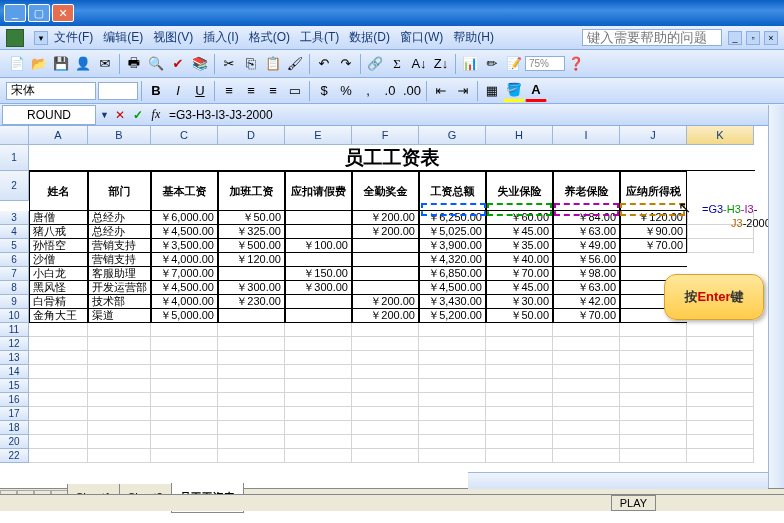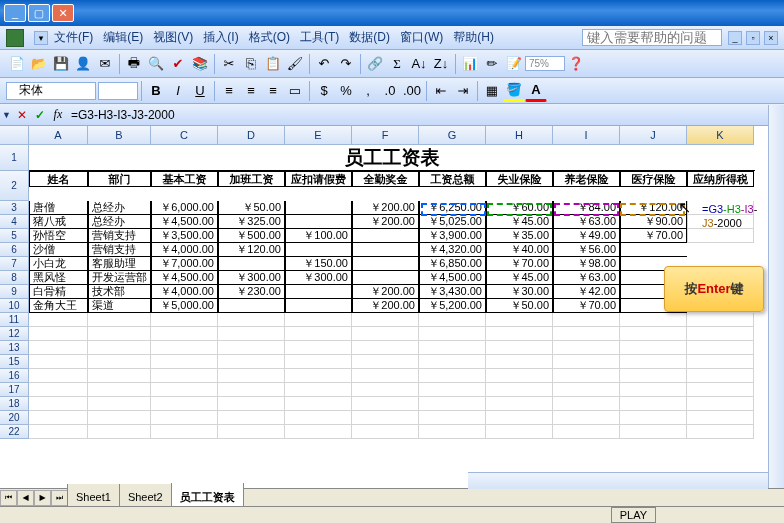--- a/index.html
+++ b/index.html
@@ -13,21 +13,21 @@
 .logo{width:18px;height:18px;background:#3a7d3a;border:1px solid #2a5d2a;margin-right:6px;}
 .miniclose{width:14px;height:14px;background:#c0d8f8;border:1px solid #8caee0;font-size:9px;text-align:center;line-height:12px;margin-left:2px;}
 .menuitem{padding:2px 4px;color:#143a78;cursor:pointer;font-size:12px;}
 .helpbox{margin-left:auto;border:1px solid #8caee0;background:#fff;padding:1px 4px;color:#a21caf;width:140px;height:17px;}
 .menubar .btns{display:flex;gap:2px;margin-left:2px;}
 .toolbar{height:28px;background:linear-gradient(#e8f0fc,#c6dafa);display:flex;align-items:center;padding:0 6px;gap:0;border-bottom:1px solid #8caee0;}
 .tbtn{width:22px;height:22px;display:flex;align-items:center;justify-content:center;border:1px solid transparent;border-radius:2px;font-size:13px;}
 .tsep{width:1px;height:20px;background:#8caee0;margin:0 3px;}
 .zoom{border:1px solid #8caee0;background:#fff;padding:1px 3px;font-size:10px;width:40px;color:#888;}
 .fmtbar{height:26px;background:linear-gradient(#e8f0fc,#c6dafa);display:flex;align-items:center;padding:0 6px;gap:0;border-bottom:1px solid #8caee0;}
-.fontbox{border:1px solid #8caee0;background:#fff;padding:1px 12px;height:18px;display:flex;align-items:center;}
+.fontbox{border:1px solid #8caee0;background:#fff;padding:1px 4px;height:18px;display:flex;align-items:center;}
 .fontname{width:90px;}
 .fontsize{width:40px;margin-left:2px;}
 .formula-bar{height:22px;background:linear-gradient(#e8f0fc,#c6dafa);display:flex;align-items:center;border-bottom:1px solid #8caee0;}
 .namebox{width:94px;border:1px solid #8caee0;background:#fff;padding:2px 6px;text-align:center;margin:0 2px;}
 .fxbtn{width:18px;height:18px;display:flex;align-items:center;justify-content:center;font-size:12px;}
 .fxbtn.cancel{color:#c00;}
 .fxbtn.ok{color:#090;font-weight:bold;}
 .fxbtn.fx{font-style:italic;font-family:"Times New Roman",serif;}
 .formula-in{flex:1;padding:2px 4px;font-family:Arial,sans-serif;}
 .grid-wrap{height:389px;overflow:hidden;background:#fff;position:relative;display:flex;flex-direction:column;}
@@ -39,36 +39,36 @@
 .colhead.cB{width:63px;}
 .grid-body{flex:1;overflow-y:auto;overflow-x:auto;}
 .row{display:flex;}
 .rowhead{width:29px;height:14px;font-size:10px;}
 .cell{width:67px;height:14px;border-right:1px solid #d4d4d4;border-bottom:1px solid #d4d4d4;font-size:11px;padding:0 3px;overflow:visible;white-space:nowrap;display:flex;align-items:center;}
 .cell.cA{width:59px;}
 .cell.cB{width:63px;}
 .cell.r{justify-content:flex-end;}
 .title-row .cell{height:26px;border:none;border-bottom:1px solid #000;}
 .merged-title{font-size:19px;font-weight:bold;font-family:"SimSun",serif;}
-.hdr .cell{height:16px;border:1px solid #000;font-weight:bold;justify-content:center;background:#fff;white-space:normal;text-align:center;line-height:13px;}
+.hdr .cell{height:40px;border:1px solid #000;font-weight:bold;justify-content:center;background:#fff;white-space:normal;text-align:center;line-height:13px;}
 .data .cell{height:14px;border:1px solid #000;border-top:none;}
 .data .cell.cA,.data .cell.cB{border-left:1px solid #000;}
 .marq{position:absolute;border:2px dashed;pointer-events:none;}
-.callout{position:absolute;right:20px;top:266px;width:100px;height:46px;background:linear-gradient(#ffe89c,#ffcc4a);border:1px solid #d9a030;display:flex;align-items:center;justify-content:center;font-size:13px;font-weight:bold;color:#c00;border-radius:4px;box-shadow:2px 2px 4px rgba(0,0,0,.3);}
+.callout{position:absolute;right:20px;top:274px;width:100px;height:46px;background:linear-gradient(#ffe89c,#ffcc4a);border:1px solid #d9a030;display:flex;align-items:center;justify-content:center;font-size:13px;font-weight:bold;color:#c00;border-radius:12px;box-shadow:2px 2px 4px rgba(0,0,0,.3);}
 .callout span{color:#333;}
 .formula-cell{position:absolute;font-size:11px;font-family:"Courier New",monospace;top:203px;left:702px;pointer-events:none;line-height:13px;}
 .formula-cell .g{color:#00a;}
 .formula-cell .h{color:#090;}
 .formula-cell .i{color:#909;}
-.formula-cell .j{color:#a60;}
+.formula-cell .j{color:#a60;margin-left:29px;}
 .sheetbar{position:absolute;bottom:17px;left:0;right:0;height:18px;background:#ece9d8;display:flex;align-items:center;border-top:1px solid #888;font-size:11px;}
 .navbtn{width:17px;height:16px;border:1px solid #aaa;background:#ece9d8;display:flex;align-items:center;justify-content:center;font-size:8px;}
 .tab{padding:7px 8px;border:1px solid #888;border-top:none;background:#ece9d8;margin-left:-1px;}
 .tab.active{background:#fff;font-weight:bold;}
-.status{position:absolute;bottom:0;left:0;right:0;height:17px;background:#ece9d8;display:flex;align-items:center;border-top:1px solid #888;padding:0 8px;font-size:11px;}
+.status{position:absolute;bottom:12px;left:0;right:0;height:17px;background:#ece9d8;display:flex;align-items:center;border-top:1px solid #888;padding:0 8px;font-size:11px;}
 .status .play{margin-left:auto;margin-right:120px;padding:1px 8px;border:1px solid #888;}
 .scroll-v{position:absolute;right:0;top:105px;bottom:35px;width:16px;background:linear-gradient(90deg,#eef4fc,#d6e4f8);border-left:1px solid #9fb8da;}
 .scroll-h{position:absolute;bottom:17px;right:16px;width:300px;height:17px;background:linear-gradient(#eef4fc,#d6e4f8);border-top:1px solid #9fb8da;}
 .cursor{position:absolute;font-size:16px;pointer-events:none;color:#000;}
 </style>
 </head>
 <body>
 
 <div class="titlebar">
   <div class="winbtns">
@@ -159,20 +159,21 @@
   <div class="tbtn">⇥</div>
   <div class="tsep"></div>
   <div class="tbtn">▦</div>
   <div class="tbtn" style="border-bottom:3px solid #ff0">🪣</div>
   <div class="tbtn" style="border-bottom:3px solid #f00">
       <b>A</b>
     </div>
 </div>
 
 <div class="formula-bar">
+  <div class="namebox">ROUND</div>
   <div style="font-size:9px;padding:0 2px;color:#143a78">▼</div>
   <div class="fxbtn cancel">✕</div>
   <div class="fxbtn ok">✓</div>
   <div class="fxbtn fx">fx</div>
   <div class="formula-in">=G3-H3-I3-J3-2000</div>
 </div>
 
 <div class="grid-wrap">
   <div class="col-heads">
     <div class="corner"></div>
@@ -199,21 +200,20 @@
         <div class="rowhead" style="height:30px">2</div>
         <div class="cell cA">姓名</div>
         <div class="cell cB">部门</div>
         <div class="cell ">基本工资</div>
         <div class="cell ">加班工资</div>
         <div class="cell ">应扣请假费</div>
         <div class="cell ">全勤奖金</div>
         <div class="cell ">工资总额</div>
         <div class="cell ">失业保险</div>
         <div class="cell ">养老保险</div>
-        <div class="cell ">医疗保险</div>
         <div class="cell ">应纳所得税</div>
       </div>
       <div class="row data">
         <div class="rowhead">3</div>
         <div class="cell cA">唐僧</div>
         <div class="cell cB">总经办</div>
         <div class="cell r">￥6,000.00</div>
         <div class="cell r">￥50.00</div>
         <div class="cell r"></div>
         <div class="cell r">￥200.00</div>
@@ -339,20 +339,34 @@
         <div class="cell "></div>
         <div class="cell "></div>
         <div class="cell "></div>
         <div class="cell "></div>
         <div class="cell "></div>
         <div class="cell "></div>
         <div class="cell "></div>
       </div>
       <div class="row">
         <div class="rowhead">13</div>
+        <div class="cell cA"></div>
+        <div class="cell cB"></div>
+        <div class="cell "></div>
+        <div class="cell "></div>
+        <div class="cell "></div>
+        <div class="cell "></div>
+        <div class="cell "></div>
+        <div class="cell "></div>
+        <div class="cell "></div>
+        <div class="cell "></div>
+        <div class="cell "></div>
+      </div>
+      <div class="row">
+        <div class="rowhead">14</div>
         <div class="cell cA"></div>
         <div class="cell cB"></div>
         <div class="cell "></div>
         <div class="cell "></div>
         <div class="cell "></div>
         <div class="cell "></div>
         <div class="cell "></div>
         <div class="cell "></div>
         <div class="cell "></div>
         <div class="cell "></div>

